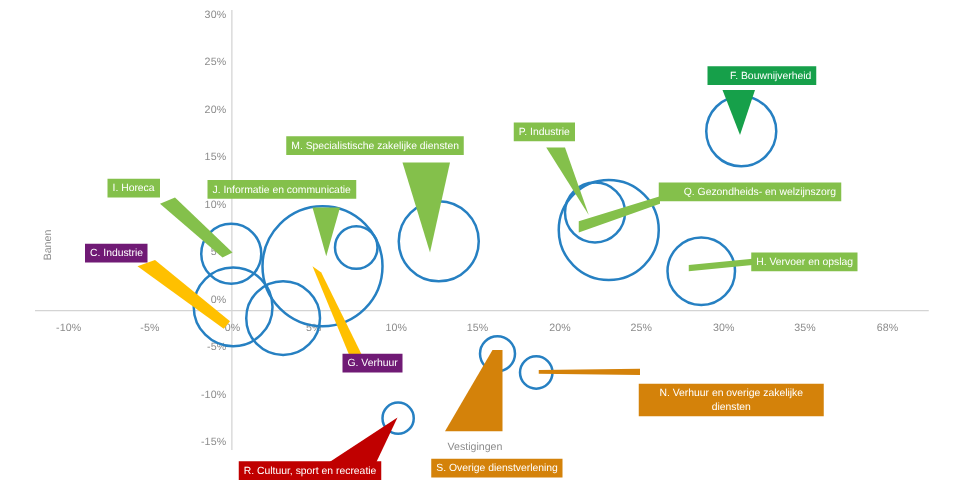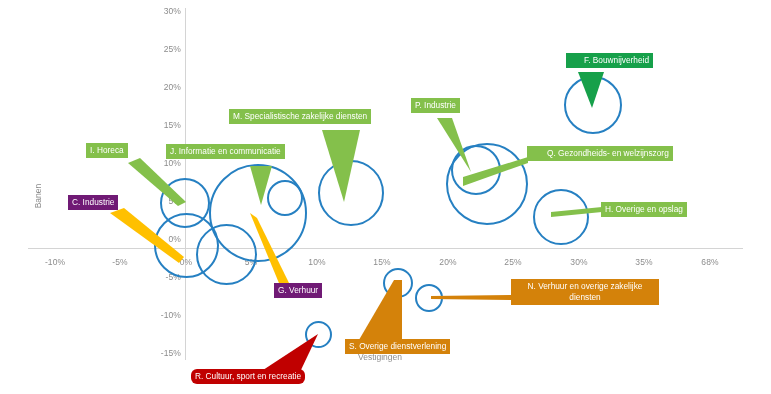--- a/index.html
+++ b/index.html
@@ -58,21 +58,21 @@
     white-space:nowrap;
     box-sizing:border-box;
     text-align:center;
   }
   .callout-box.wrap{white-space:normal;}
   .leader{position:absolute;overflow:visible;pointer-events:none;}
 
   .c-lgreen{background:#84C04B;}
   .c-dgreen{background:#16A04A;padding-left:18px;}
   .c-amber {background:#701a75;}
-  .c-orange{background:#D4820A;}
+  .c-orange{background:#D4820A;margin-top:28px;}
   .c-red   {background:#C00000;}
 </style>
 </head>
 <body>
 
 <div id="chart-root">
 
   <div class="axis-line" id="x-axis"></div>
   <div class="axis-line" id="y-axis"></div>
 
@@ -154,21 +154,21 @@
   <div class="callout-box c-dgreen" style="left:566px;top:53px;">F. Bouwnijverheid</div>
 
   <svg class="leader" style="left:0;top:0;width:771px;height:394px;">
     <polygon points="528,157 528,163 463,186 463,177" fill="#84C04B"></polygon>
   </svg>
   <div class="callout-box c-lgreen" style="left:527px;top:146px;padding-left:20px;">Q. Gezondheids- en welzijnszorg</div>
 
   <svg class="leader" style="left:0;top:0;width:771px;height:394px;">
     <polygon points="602,207 602,212 551,217 551,212" fill="#84C04B"></polygon>
   </svg>
-  <div class="callout-box c-lgreen" style="left:601px;top:202px;">H. Overige en opslag</div>
+  <div class="callout-box c-lgreen" style="left:601px;top:202px;">H. Vervoer en opslag</div>
 
   <svg class="leader" style="left:0;top:0;width:771px;height:394px;">
     <polygon points="110,213 124,208 184,257 179,263" fill="#FFC000"></polygon>
   </svg>
   <div class="callout-box c-amber" style="left:68px;top:195px;">C. Industrie</div>
 
   <svg class="leader" style="left:0;top:0;width:771px;height:394px;">
     <polygon points="250,213 257,218 290,285 281,288" fill="#FFC000"></polygon>
   </svg>
   <div class="callout-box c-amber" style="left:274px;top:283px;">G. Verhuur</div>
@@ -179,15 +179,15 @@
   <div class="callout-box c-orange wrap" style="left:511px;top:279px;width:148px;">N. Verhuur en overige zakelijke diensten</div>
 
   <svg class="leader" style="left:0;top:0;width:771px;height:394px;">
     <polygon points="394,280 402,280 402,345 356,345" fill="#D4820A"></polygon>
   </svg>
   <div class="callout-box c-orange" style="left:345px;top:339px;">S. Overige dienstverlening</div>
 
   <svg class="leader" style="left:0;top:0;width:771px;height:394px;">
     <polygon points="318,334 300,372 260,372" fill="#C00000"></polygon>
   </svg>
-  <div class="callout-box c-red" style="left:191px;top:369px;border-radius:6px;">R. Cultuur, sport en recreatie</div>
+  <div class="callout-box c-red" style="left:191px;top:369px;">R. Cultuur, sport en recreatie</div>
 
 </div>
 
 </body></html>

